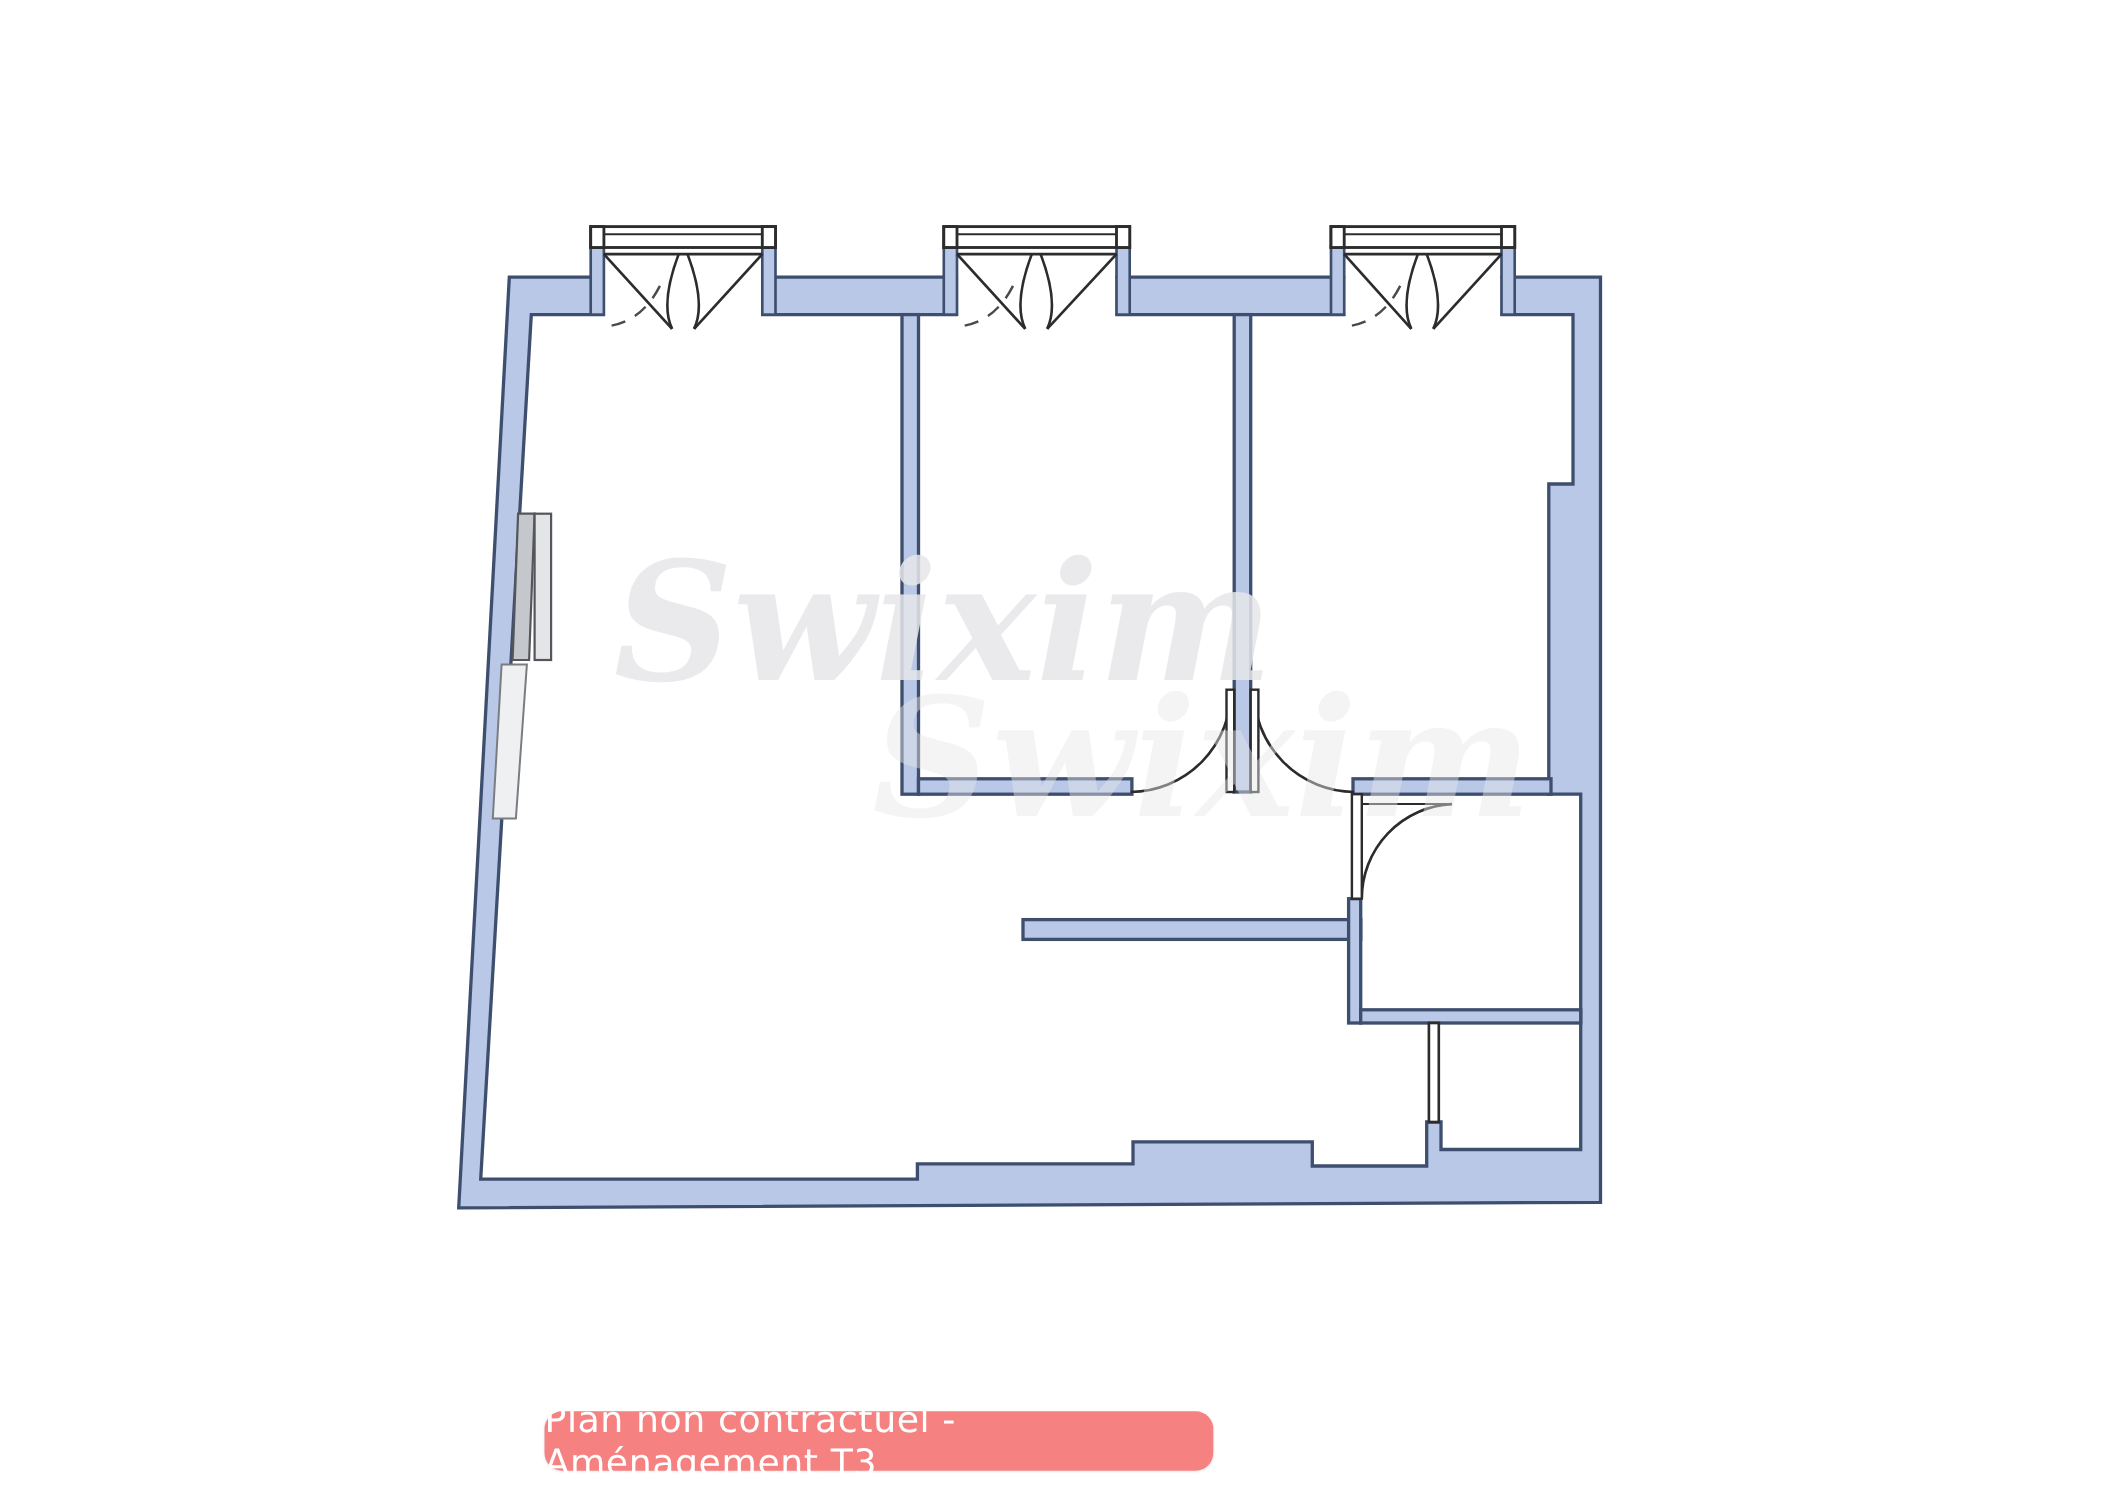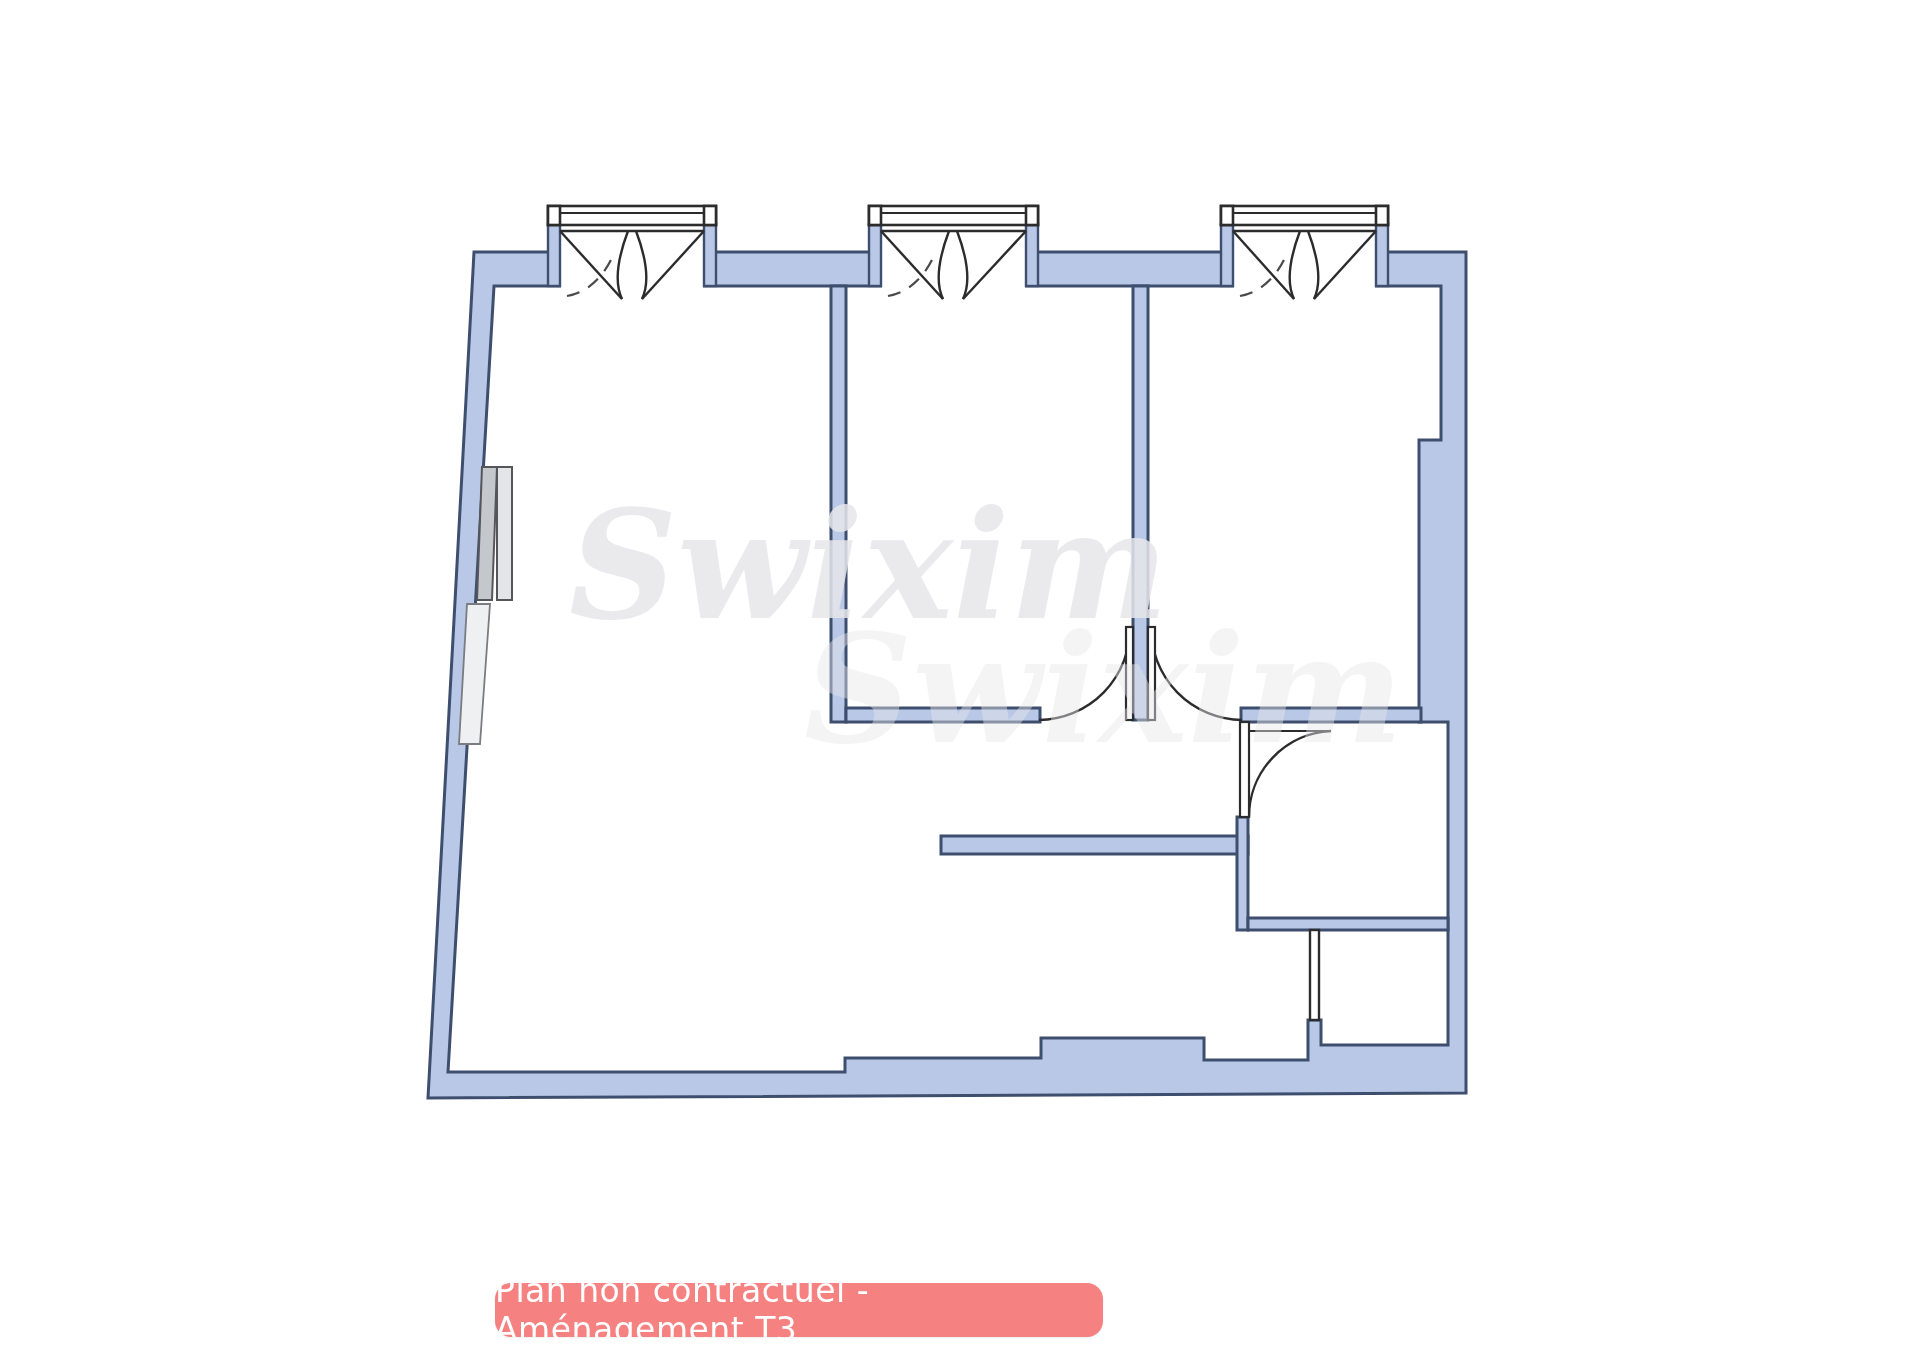--- a/index.html
+++ b/index.html
@@ -1,20 +1,20 @@
 <!DOCTYPE html>
 <html style="--wall-fill: #b9c8e6; --wall-stroke: #3e4e6e; --line: #2c2c2c; --caption-bg: #f58181; --caption-text: #ffffff; --watermark: #e7e7eb; --furniture-dark: #c4c8cc; --furniture-light: #e3e5e7; --radiator: #eef0f1;"><head>
 <meta charset="utf-8">
 <style>
   html,body{margin:0;padding:0;background:#fff;}
   body{
     width:1920px;height:1357px;position:relative;overflow:hidden;
     font-family:"DejaVu Sans","Liberation Sans",sans-serif;
   }
-  .plan-wrap{position:absolute;inset:0;margin-left:11px;}
+  .plan-wrap{position:absolute;inset:0;}
   svg{display:block;width:1920px;height:1357px;}
   .wall{fill:var(--wall-fill,#b9c8e6);stroke:var(--wall-stroke,#3e4e6e);stroke-width:3;stroke-linejoin:miter;}
   .wall-thin{fill:var(--wall-fill,#b9c8e6);stroke:var(--wall-stroke,#3e4e6e);stroke-width:2.4;}
   .erase{fill:#fff;stroke:#fff;stroke-width:2;}
   .frame{fill:#fff;stroke:var(--line,#2c2c2c);stroke-width:2.6;}
   .sym{fill:none;stroke:var(--line,#2c2c2c);stroke-width:2.4;}
   .sym-thin{fill:none;stroke:var(--line,#2c2c2c);stroke-width:1.8;}
   .dashed{fill:none;stroke:#4a4a4a;stroke-width:2.2;stroke-dasharray:13 10;}
   .leaf{fill:#fff;stroke:var(--line,#2c2c2c);stroke-width:2.2;}
   .partition{fill:#fff;stroke:var(--line,#2c2c2c);stroke-width:2.4;}

